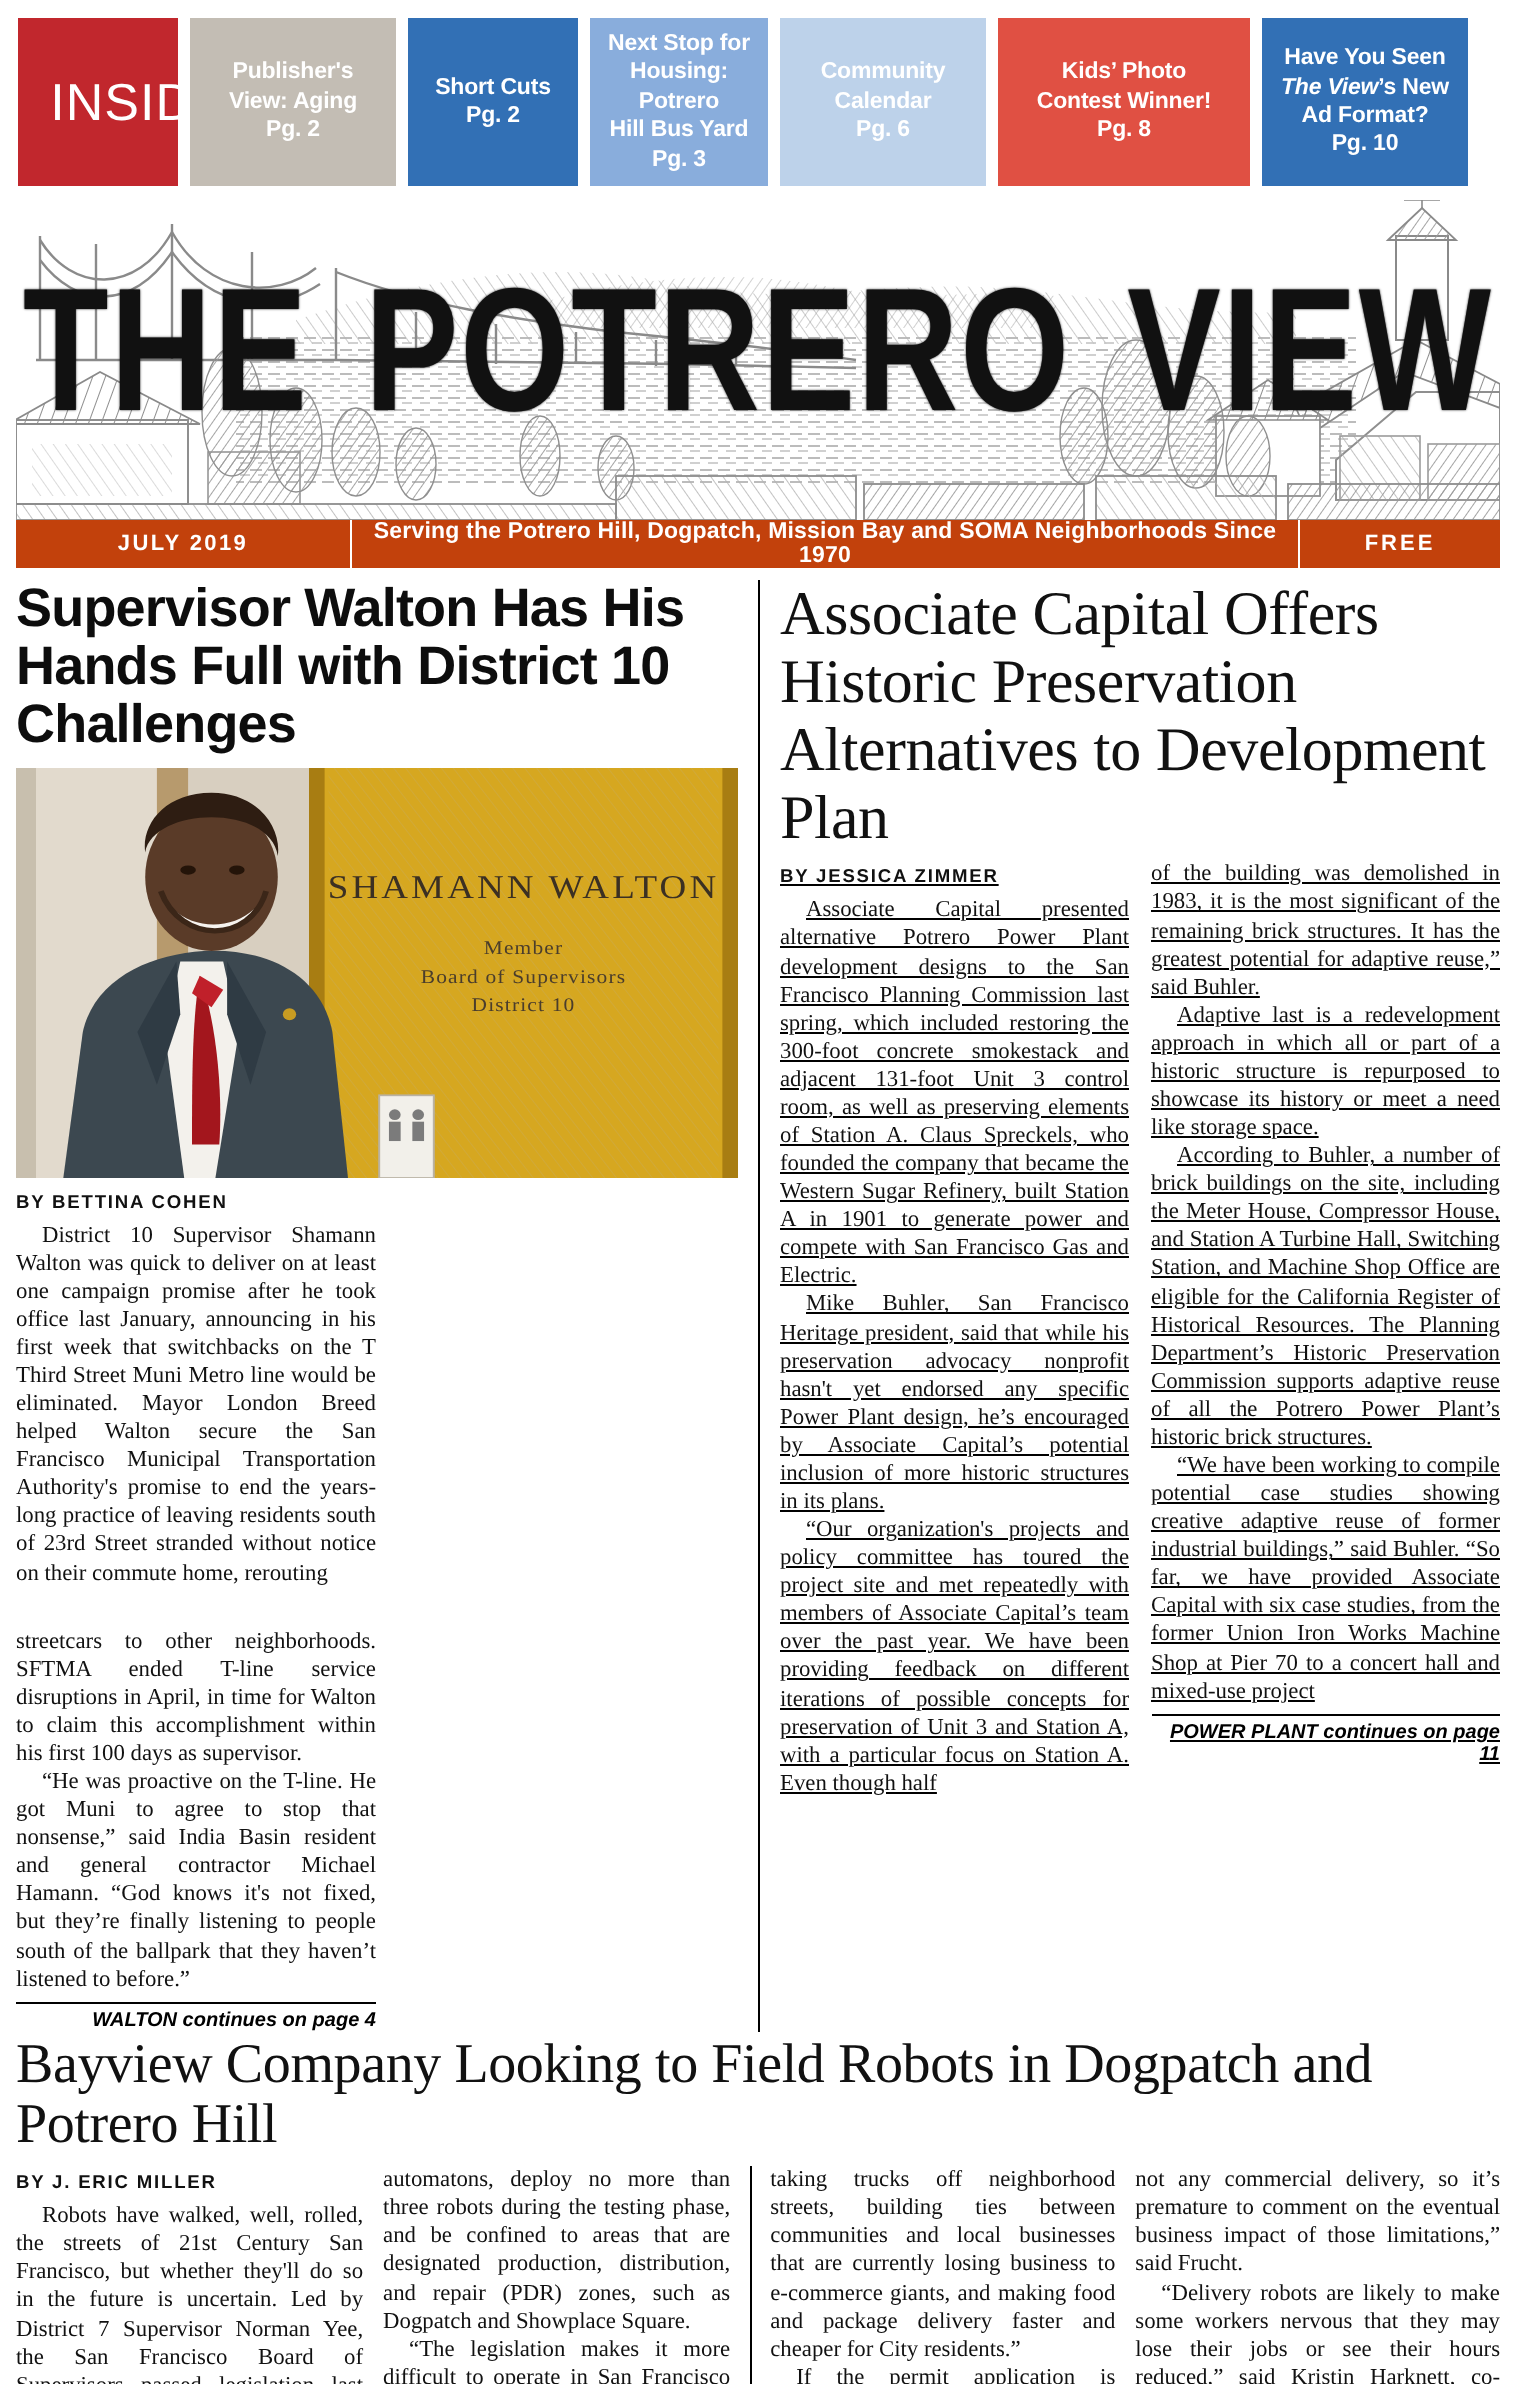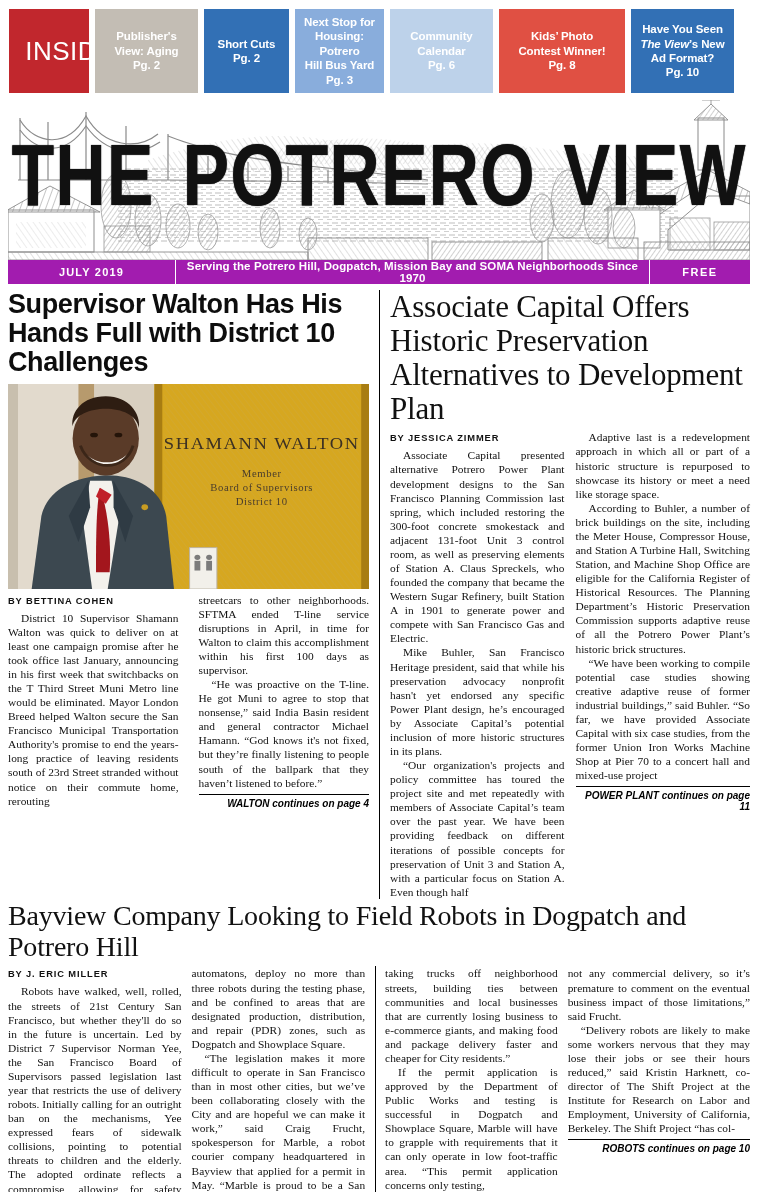--- a/index.html
+++ b/index.html
@@ -73,21 +73,21 @@
     line-height: 1;
     transform: scaleY(1.25);
     text-shadow: 0 0 1px #111;
   }
   .masthead-title .sp { display:inline-block; width: 28px; }
 
   
   .datebar {
     margin: 0 8px;
     height: 24px;
-    background: #a21caf;
+    background: #c2410c;
     color: #ffffff;
     display: flex;
     align-items: center;
     font-family: "Liberation Sans", sans-serif;
     font-weight: bold;
     font-size: 11px;
   }
   .datebar .cellA {
     width: 168px; text-align: center; letter-spacing: 1.2px;
     border-right: 1px solid #ffffff; height: 100%;
@@ -162,25 +162,25 @@
   .jumpline {
     font-family: "Liberation Sans", sans-serif;
     font-style: italic;
     font-weight: bold;
     font-size: 10px;
     text-align: right;
     border-top: 1.2px solid #000;
     padding-top: 3px;
     margin-top: 4px;
   }
-  .la-grid { display: flex; gap: 20px; }
+  .la-grid { display: flex; gap: 20px; flex-direction: column; }
   .la-c1 { width: 180px; }
   .la-c2 { width: 180px; }
 
-  .ra-grid { display: flex; gap: 11px; }
+  .ra-grid { display: flex; gap: 11px; text-decoration: underline; }
   .ra-c1 { width: 180px; }
   .ra-c2 { width: 180px; }
   .bottom-section { margin-top: 2px; }
   .bs-cols { display: flex; gap: 10px; margin-top: 4px; }
   .bs-col { width: 178px; }
   .bs-col + .bs-col { }
   .vrule { border-left: 1px solid #000; }
 </style>
 </head>
 <body>
@@ -366,20 +366,21 @@
     <div class="col-right">
       <h1 class="hl-serif">Associate Capital Offers Historic Preservation Alternatives to Development Plan</h1>
       <div class="ra-grid">
         <div class="ra-c1">
           <div class="byline">BY JESSICA ZIMMER</div>
           <p class="bt">Associate Capital presented alternative Potrero Power Plant development designs to the San Francisco Planning Commission last spring, which included restoring the 300-foot concrete smokestack and adjacent 131-foot Unit 3 control room, as well as preserving elements of Station A. Claus Spreckels, who founded the company that became the Western Sugar Refinery, built Station A in 1901 to generate power and compete with San Francisco Gas and Electric.</p>
           <p class="bt">Mike Buhler, San Francisco Heritage president, said that while his preservation advocacy nonprofit hasn't yet endorsed any specific Power Plant design, he’s encouraged by Associate Capital’s potential inclusion of more historic structures in its plans.</p>
           <p class="bt">“Our organization's projects and policy committee has toured the project site and met repeatedly with members of Associate Capital’s team over the past year. We have been providing feedback on different iterations of possible concepts for preservation of Unit 3 and Station A, with a particular focus on Station A. Even though half</p>
         </div>
         <div class="ra-c2">
+          <p class="bt noind">of the building was demolished in 1983, it is the most significant of the remaining brick structures. It has the greatest potential for adaptive reuse,” said Buhler.</p>
           <p class="bt">Adaptive last is a redevelopment approach in which all or part of a historic structure is repurposed to showcase its history or meet a need like storage space.</p>
           <p class="bt">According to Buhler, a number of brick buildings on the site, including the Meter House, Compressor House, and Station A Turbine Hall, Switching Station, and Machine Shop Office are eligible for the California Register of Historical Resources. The Planning Department’s Historic Preservation Commission supports adaptive reuse of all the Potrero Power Plant’s historic brick structures.</p>
           <p class="bt">“We have been working to compile potential case studies showing creative adaptive reuse of former industrial buildings,” said Buhler. “So far, we have provided Associate Capital with six case studies, from the former Union Iron Works Machine Shop at Pier 70 to a concert hall and mixed-use project</p>
           <div class="jumpline">POWER PLANT continues on page 11</div>
         </div>
       </div>
     </div>
   </div>
 
   <div class="bottom-section">

